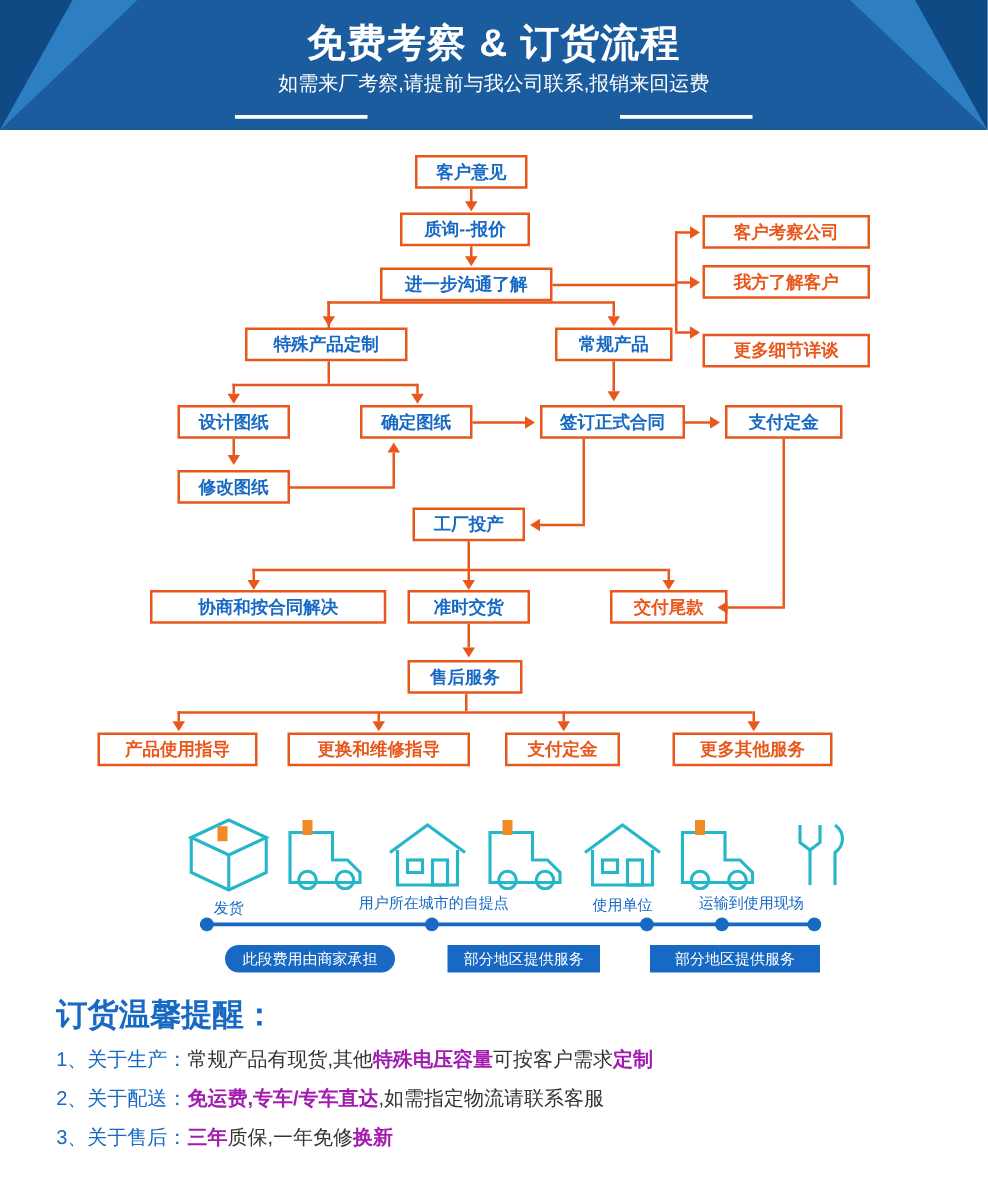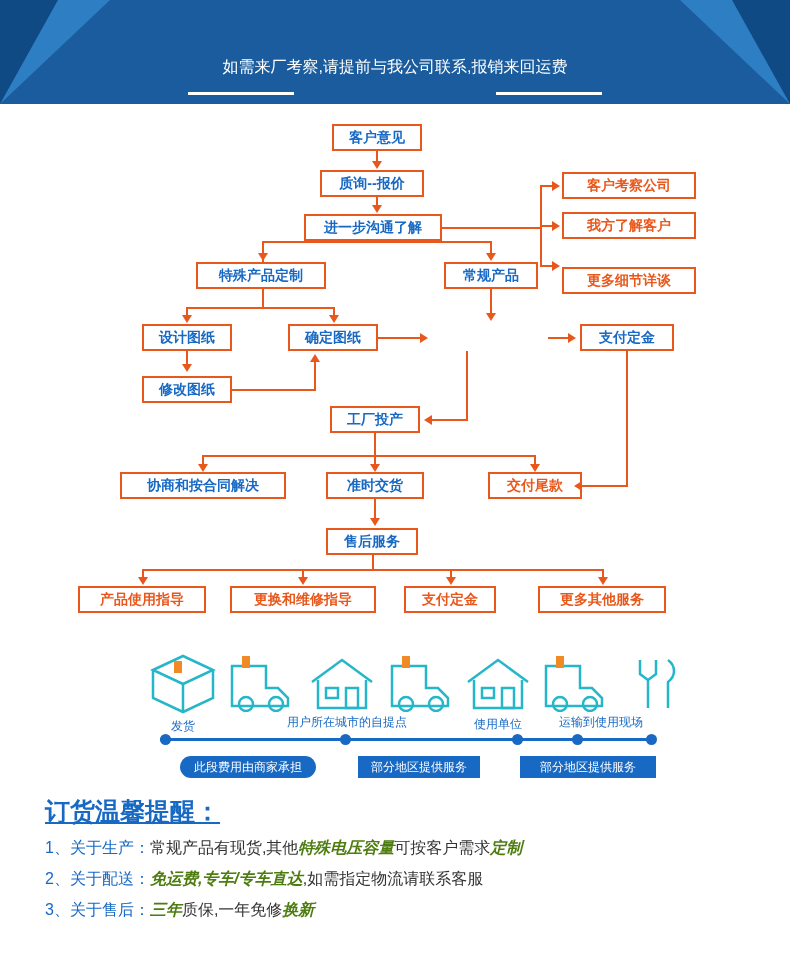--- a/index.html
+++ b/index.html
@@ -83,64 +83,66 @@
   .logi .track{position:absolute;left:160px;top:98px;width:496px;height:3px;background:#1769c4;}
   .logi .dot{position:absolute;top:94px;width:11px;height:11px;border-radius:50%;background:#1769c4;}
   .logi .seg{
     position:absolute;top:116px;height:22px;background:#1769c4;color:#fff;font-size:12px;
     display:flex;align-items:center;justify-content:center;
   }
 
   
   .tips{position:absolute;left:0;top:795px;width:790px;}
   .tips h2{
-    margin:0;padding:0 0 0 45px;color:#1769c4;font-size:25px;font-weight:bold;text-decoration:underline;
+    margin:0;padding:0 0 0 45px;color:#1769c4;font-size:25px;font-weight:bold;
   }
   .tips .row{
     padding:10px 0 0 45px;font-size:16px;color:#1769c4;white-space:nowrap;
   }
   .tips .row .lbl{color:#1769c4;}
   .tips .row .nrm{color:#333333;}
-  .tips .row .hl{color:#4d7c0f;font-weight:bold;font-style:italic;}
+  .tips .row .hl{color:#a21caf;font-weight:bold;}
 </style>
 </head>
 <body>
 
 <div class="header">
   <div class="corner-l"></div>
   <div class="corner-r"></div>
   <div class="corner-l2"></div>
   <div class="corner-r2"></div>
+  <div class="title">免费考察 &amp; 订货流程</div>
   <div class="subtitle">如需来厂考察,请提前与我公司联系,报销来回运费</div>
   <div class="rule-l"></div>
   <div class="rule-r"></div>
 </div>
 
 <div class="flow">
 
   <div class="node" style="left:332px;top:20px;width:90px;">客户意见</div>
   <div class="node" style="left:320px;top:66px;width:104px;">质询--报价</div>
   <div class="node" style="left:304px;top:110px;width:138px;">进一步沟通了解</div>
 
   <div class="node orange" style="left:562px;top:108px;width:134px;">我方了解客户</div>
   <div class="node orange" style="left:562px;top:68px;width:134px;">客户考察公司</div>
   <div class="node orange" style="left:562px;top:148px;width:134px;margin-top:15px;">更多细节详谈</div>
 
   <div class="node" style="left:196px;top:158px;width:130px;">特殊产品定制</div>
   <div class="node" style="left:444px;top:158px;width:94px;">常规产品</div>
 
   <div class="node" style="left:142px;top:220px;width:90px;">设计图纸</div>
   <div class="node" style="left:288px;top:220px;width:90px;">确定图纸</div>
+  <div class="node" style="left:432px;top:220px;width:116px;">签订正式合同</div>
   <div class="node" style="left:580px;top:220px;width:94px;">支付定金</div>
 
   <div class="node" style="left:142px;top:272px;width:90px;">修改图纸</div>
 
   <div class="node" style="left:330px;top:302px;width:90px;">工厂投产</div>
 
-  <div class="node" style="left:120px;top:368px;width:166px;">协商和按合同解决</div>
+  <div class="node" style="left:120px;top:368px;width:189px;">协商和按合同解决</div>
   <div class="node" style="left:326px;top:368px;width:98px;">准时交货</div>
   <div class="node orange" style="left:488px;top:368px;width:94px;">交付尾款</div>
 
   <div class="node" style="left:326px;top:424px;width:92px;">售后服务</div>
 
   <div class="node orange" style="left:78px;top:482px;width:128px;">产品使用指导</div>
   <div class="node orange" style="left:230px;top:482px;width:146px;">更换和维修指导</div>
   <div class="node orange" style="left:404px;top:482px;width:92px;">支付定金</div>
   <div class="node orange" style="left:538px;top:482px;width:128px;">更多其他服务</div>
 

